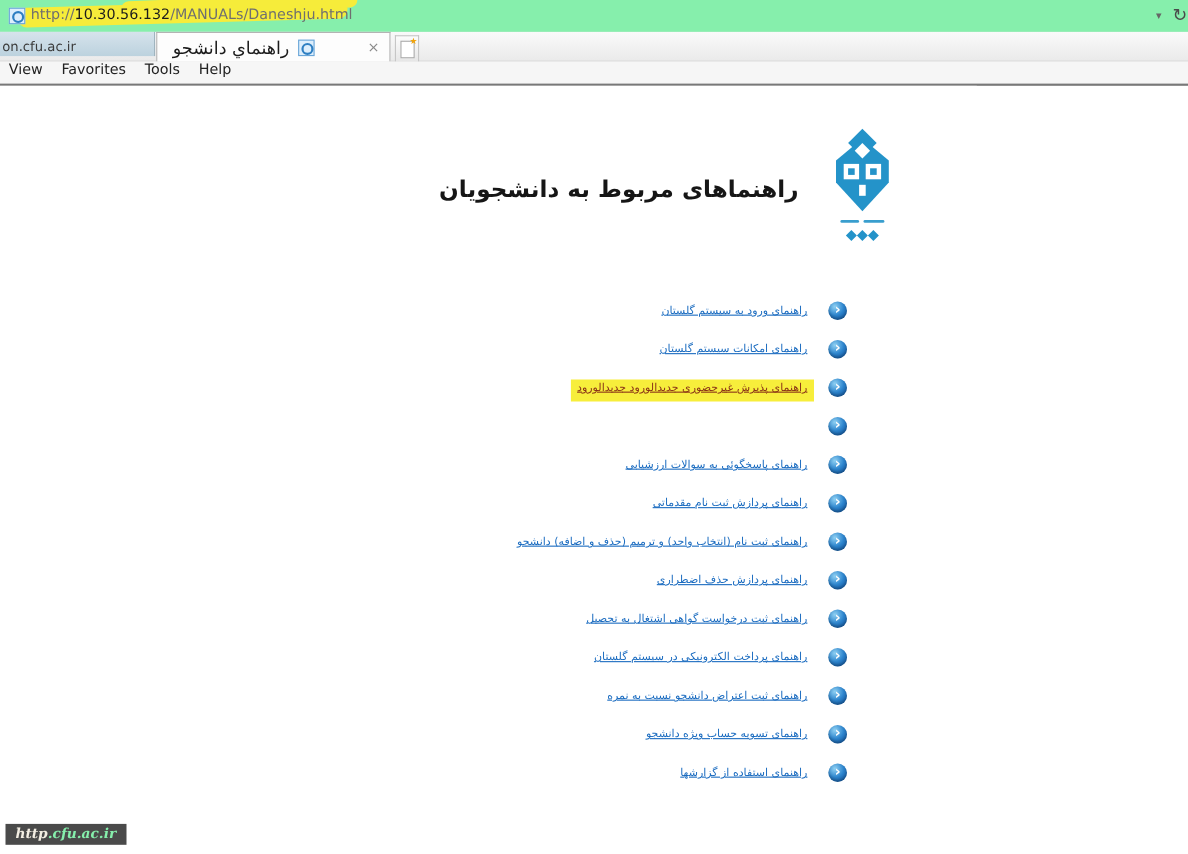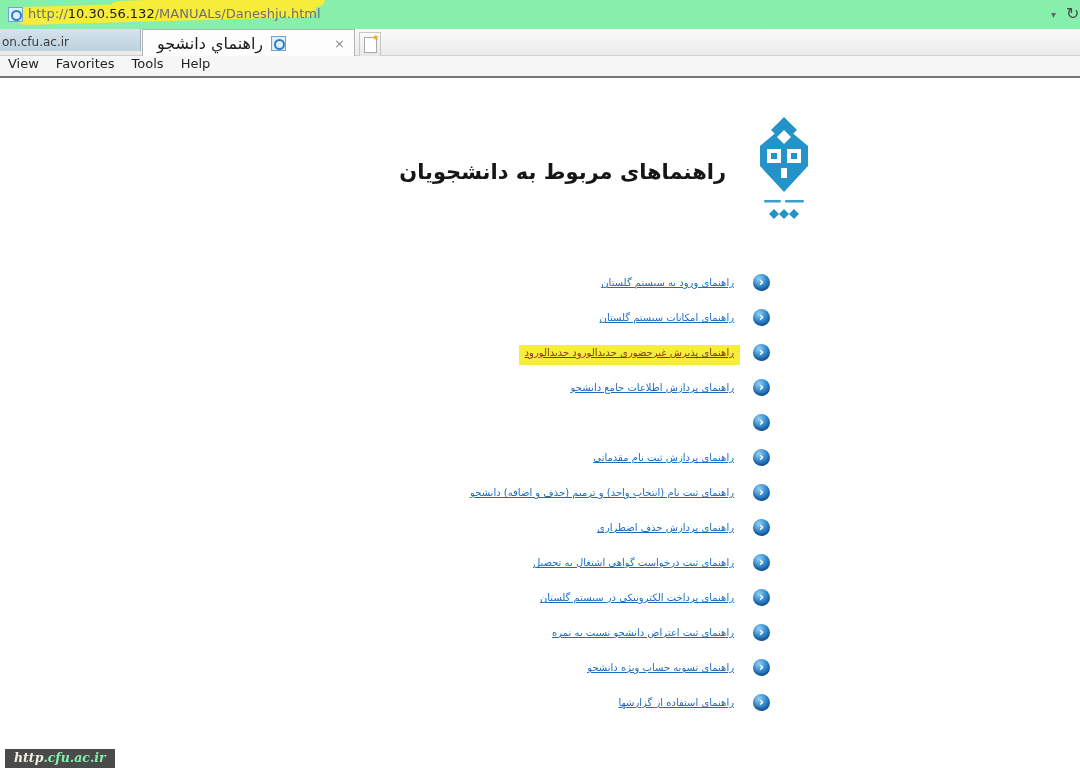--- a/index.html
+++ b/index.html
@@ -140,26 +140,26 @@
         <div class="link-row">
           <span class="bullet">
             <span class="bchev">‹</span>
           </span>
           <a href="#" class="glink hl">راهنمای پذیرش غیرحضوری جدیدالورود جدیدالورود</a>
         </div>
         <div class="link-row">
           <span class="bullet">
             <span class="bchev">‹</span>
           </span>
-          <a href="#" class="glink">راهنمای پردازش اطلاعات جامع دانشجو</a>
-        </div>
-        <div class="link-row">
-          <span class="bullet">
-            <span class="bchev">‹</span>
-          </span>
+        </div>
+        <div class="link-row">
+          <span class="bullet">
+            <span class="bchev">‹</span>
+          </span>
+          <a href="#" class="glink">راهنمای پاسخگوئی به سوالات ارزشیابی</a>
         </div>
         <div class="link-row">
           <span class="bullet">
             <span class="bchev">‹</span>
           </span>
           <a href="#" class="glink">راهنمای پردازش ثبت نام مقدماتی</a>
         </div>
         <div class="link-row">
           <span class="bullet">
             <span class="bchev">‹</span>

